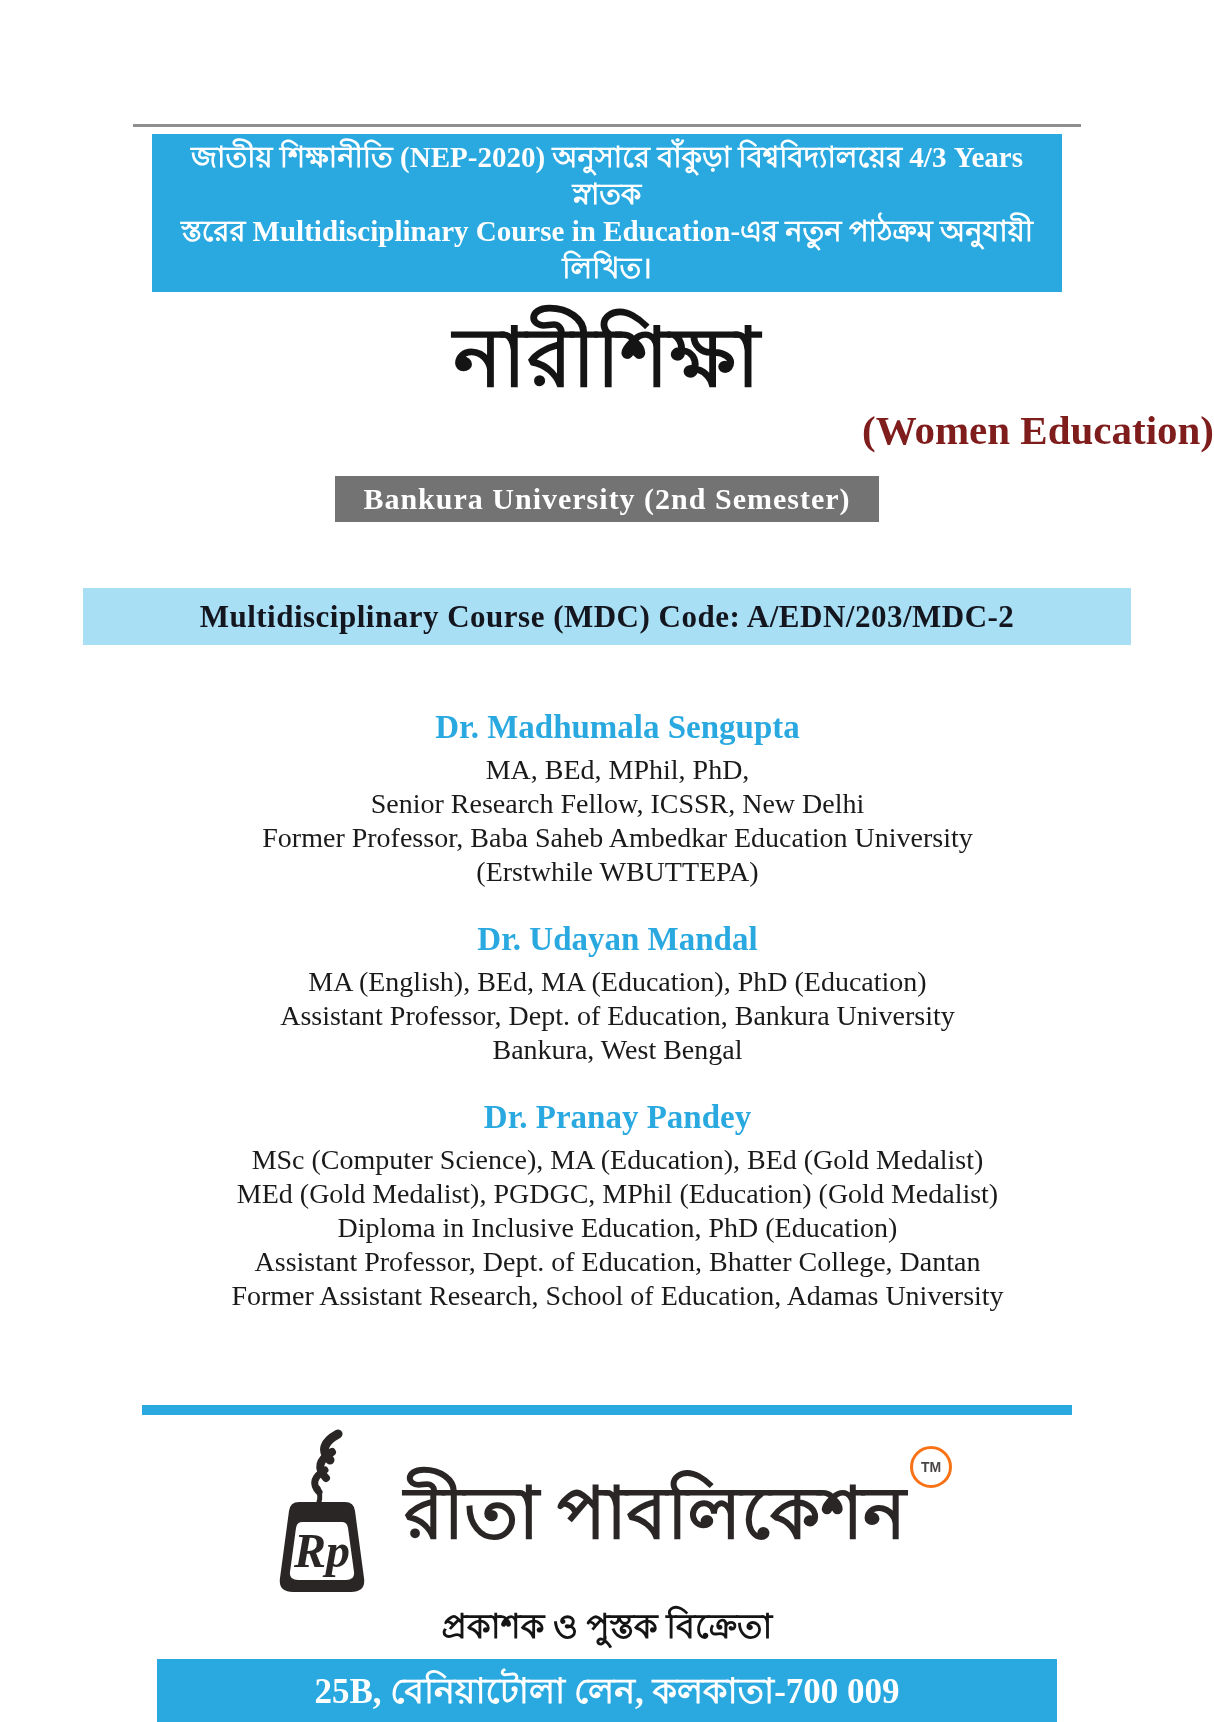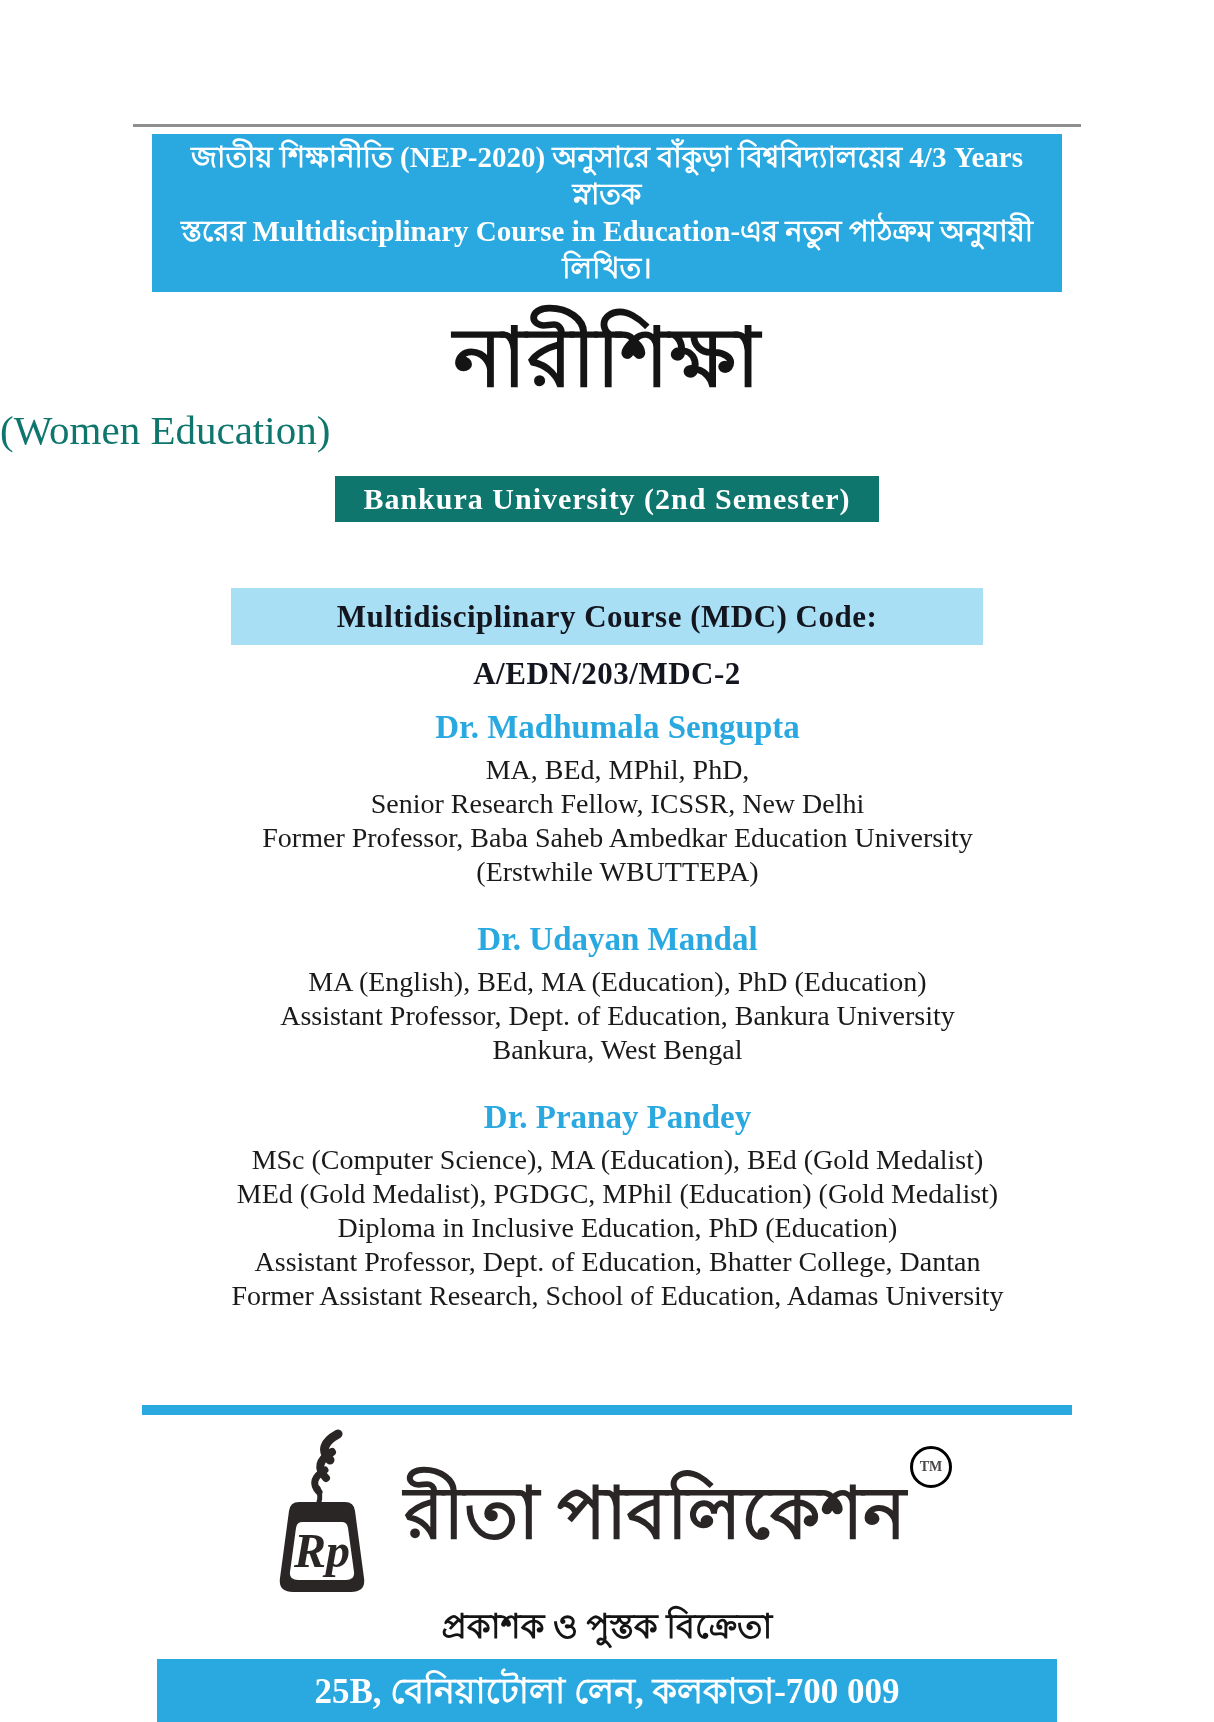--- a/index.html
+++ b/index.html
@@ -19,35 +19,35 @@
     text-align:center;font-weight:bold;font-size:29px;line-height:37px;
     padding:5px 12px;box-sizing:border-box;
   }
 
   
   .title-bn{
     margin:20px 0 0 0;text-align:center;font-weight:bold;color:#141414;
     font-size:82px;line-height:94px;letter-spacing:1px;
   }
   .title-en{
-    text-align:left;font-weight:normal;color:#0f766e;
+    text-align:right;font-weight:bold;color:#7f1d1d;
     font-size:41px;line-height:48px;
   }
 
   
   .uni-bar-wrap{text-align:center;margin-top:22px;}
   .uni-bar{
-    display:inline-block;background:#0f766e;color:#ffffff;
+    display:inline-block;background:#737373;color:#ffffff;
     font-weight:bold;font-size:30px;line-height:36px;padding:5px 28px;
     letter-spacing:1px;
   }
 
   
   .mdc-bar{
-    width:752px;margin:66px auto 0 auto;background:#A9DFF5;color:#14161f;
+    width:1048px;margin:66px auto 0 auto;background:#A9DFF5;color:#14161f;
     text-align:center;font-weight:bold;font-size:31px;line-height:57px;height:57px;
     letter-spacing:0.5px;
   }
 
   
   .authors{margin-top:62px;text-align:center;}
   .author{margin-top:30px;padding-left:21px;}
   .author:first-child{margin-top:0;}
   .author-name{
     margin:0 0 6px 0;color:#29A9E0;font-weight:bold;
@@ -61,23 +61,23 @@
     display:flex;align-items:center;justify-content:center;
     gap:26px;margin-top:10px;height:178px;
   }
   .logo-svg{display:block;}
   .pub-name{
     font-weight:bold;color:#2a2626;font-size:72px;line-height:80px;
     font-family:"Liberation Serif", serif;white-space:nowrap;
   }
   .tm-badge{
     display:inline-flex;align-items:center;justify-content:center;
-    width:36px;height:36px;border:3px solid #000000;border-radius:50%;
+    width:36px;height:36px;border:3px solid #f97316;border-radius:50%;
     font-size:14px;font-weight:bold;color:#4a4646;
-    font-family:Liberation Serif, serif;
+    font-family:Liberation Sans, sans-serif;
     vertical-align:top;position:relative;top:-28px;left:4px;
   }
   .pub-tagline{
     text-align:center;font-weight:bold;color:#141414;
     font-size:34px;line-height:48px;margin-top:0;
   }
 
   
   .address-bar{
     width:900px;margin:8px auto 0 auto;background:#29A9E0;color:#ffffff;

